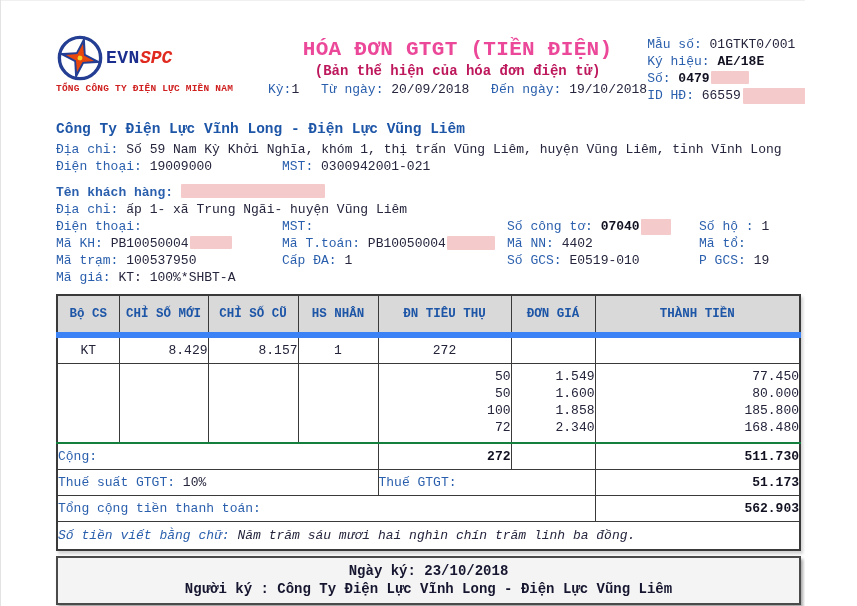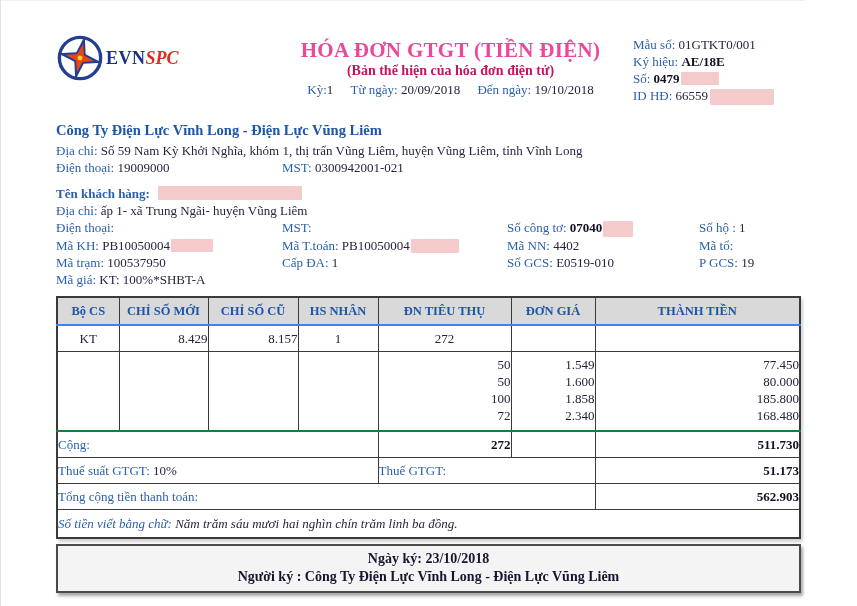--- a/index.html
+++ b/index.html
@@ -1,18 +1,18 @@
 <!DOCTYPE html>
 <html><head>
 <meta charset="utf-8">
 <style>
   html,body{margin:0;padding:0;background:#ffffff;}
   .sheet{
     width:805px;height:606px;background:#fff;position:relative;overflow:hidden;
-    font-family:Liberation Serif, serif;color:#23233a;
+    font-family:Liberation Mono, monospace;color:#23233a;
     box-shadow:inset 1px 0 0 #e3e3e3, inset 0 1px 0 #f0f0f0;
   }
   .content{margin:0 56px;width:745px;}
   
   .hdr{display:flex;align-items:flex-start;padding-top:34px;}
   .logo-block{width:212px;flex:0 0 auto;}
   .logo-row{display:flex;align-items:center;}
   .logo-svg{width:48px;height:48px;flex:0 0 auto;}
   .logo-evn{font-size:18px;font-weight:bold;color:#1c2f8e;margin-left:2px;letter-spacing:0.5px;}
   .logo-spc{font-size:18px;font-weight:bold;font-style:italic;color:#e02a20;}
@@ -38,21 +38,21 @@
   .cust-name{font-weight:bold;}
   .cust-name .lbl{font-weight:bold;}
   .cols4{display:grid;grid-template-columns:226px 225px 192px 1fr;}
   
   .tbl-wrap{margin-top:8px;box-shadow:2px 3px 3px rgba(0,0,0,0.18);}
   table{border-collapse:collapse;width:745px;table-layout:fixed;font-size:13px;}
   th,td{border:1px solid #3a3a3a;padding:2px 0;}
   table{border:2px solid #3a3a3a;}
   thead th{
     background:#d9d9d9;color:#1d55a7;font-size:12.5px;font-weight:bold;
-    text-align:center;height:20px;border-bottom:2px solid #3b82f6;padding:3px 2px;
+    text-align:center;height:20px;border-bottom:6px solid #3b82f6;padding:8px 2px;
   }
   .c-bocs{width:62px;} .c-moi{width:89px;} .c-cu{width:90px;} .c-hs{width:80px;}
   .c-dn{width:133px;} .c-gia{width:84px;}
   td.center{text-align:center;} td.right{text-align:right;}
   tr.r-reading td{height:21px;}
   tr.r-tiers td{height:72px;vertical-align:top;padding-top:4px;}
   .tier-line{line-height:17px;text-align:right;}
   tr.r-cong td{border-top:2px solid #15803d;height:21px;}
   tr.r-thue td,tr.r-tong td{height:21px;}
   tr.r-words td{height:23px;}
@@ -79,20 +79,21 @@
             <circle cx="50" cy="50" r="43" fill="none" stroke="#233e92" stroke-width="7"></circle>
             <g transform="rotate(12 50 50)">
               <path d="M50 3 L60 40 L97 50 L60 60 L50 97 L40 60 L3 50 L40 40 Z" fill="#233e92"></path>
               <path d="M50 20 L57 43 L80 50 L57 57 L50 80 L43 57 L20 50 L43 43 Z" fill="#e8470d"></path>
               <circle cx="50" cy="50" r="5" fill="#f7cf2b"></circle>
             </g>
           </svg>
           <span class="logo-evn">EVN</span>
             <span class="logo-spc">SPC</span>
         </div>
+        <div class="logo-caption">TỔNG CÔNG TY ĐIỆN LỰC MIỀN NAM</div>
       </div>
 
       <div class="title-block">
         <h1 class="doc-title">HÓA ĐƠN GTGT (TIỀN ĐIỆN)</h1>
         <div class="doc-subtitle">(Bản thể hiện của hóa đơn điện tử)</div>
         <div class="period">
           <span class="seg"><span class="lbl">Kỳ:</span><span class="val">1</span></span>
           <span class="seg"><span class="lbl">Từ ngày:</span> <span class="val">20/09/2018</span></span>
           <span class="seg"><span class="lbl">Đến ngày:</span> <span class="val">19/10/2018</span></span>
         </div>

